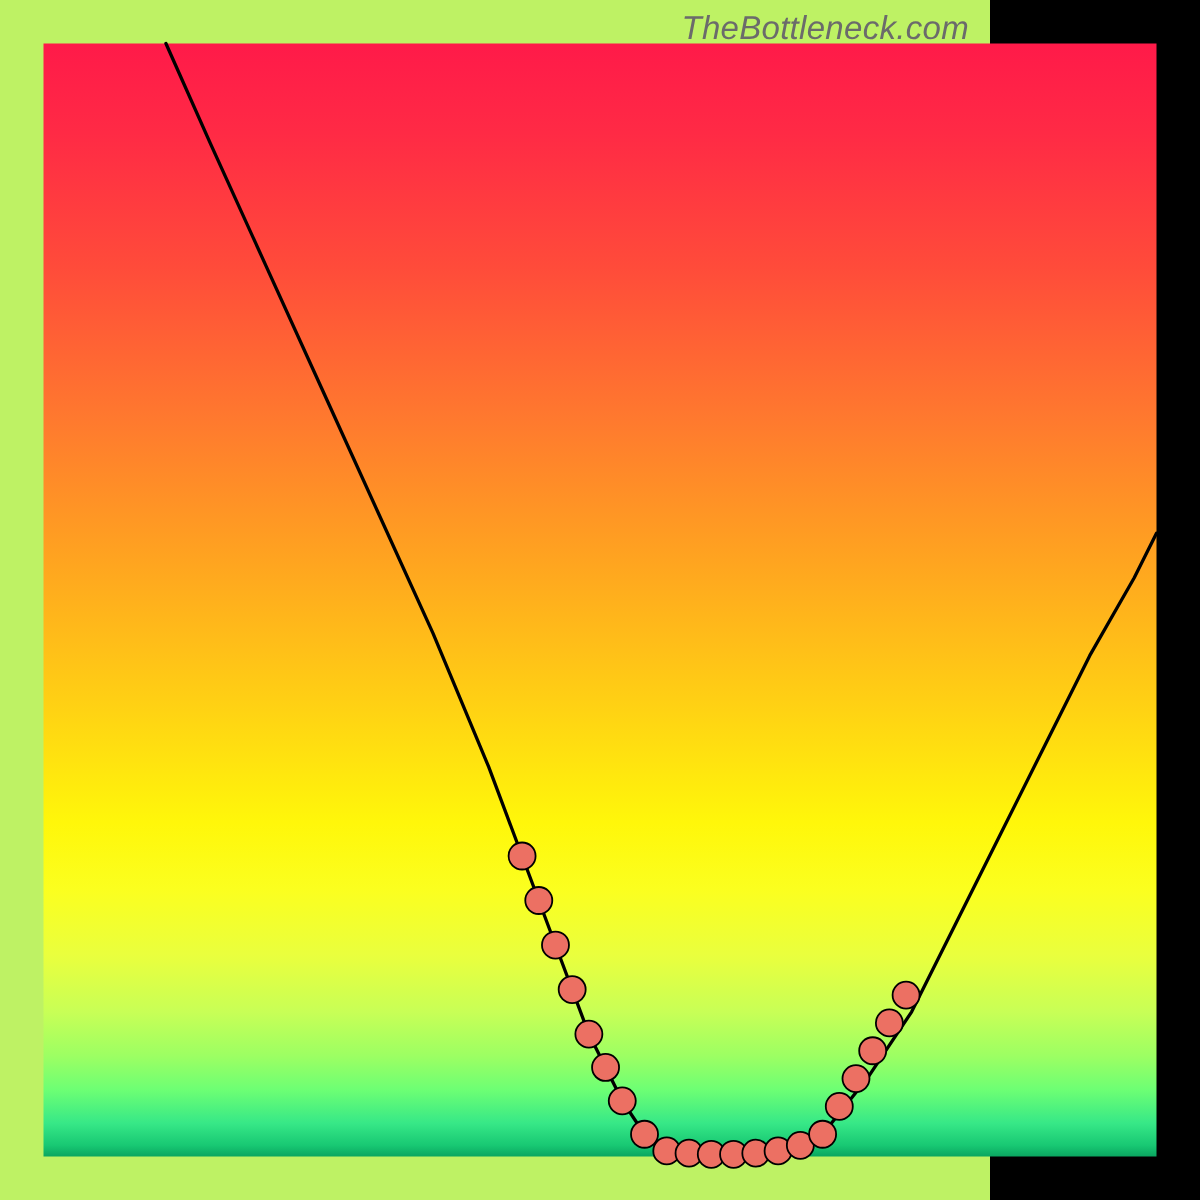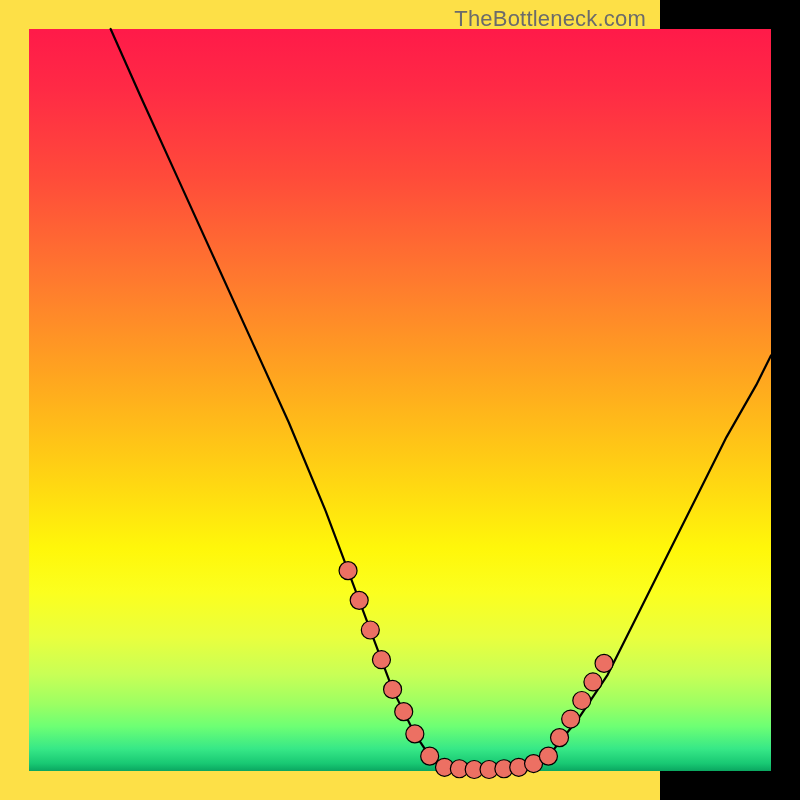--- a/index.html
+++ b/index.html
@@ -8,21 +8,22 @@
     width: 800px;
     height: 800px;
     background: #000000;
     overflow: hidden;
     font-family: Arial, Helvetica, sans-serif;
   }
   .stage {
     position: relative;
     width: 660px;
     height: 800px;
-    background: #fde047;
+    background: #bef264;
+    font-style: italic;
   }
   .plot-area {
     position: absolute;
     left: 29px;
     top: 29px;
     width: 742px;
     height: 742px;
     
     background: linear-gradient(
       to bottom,

